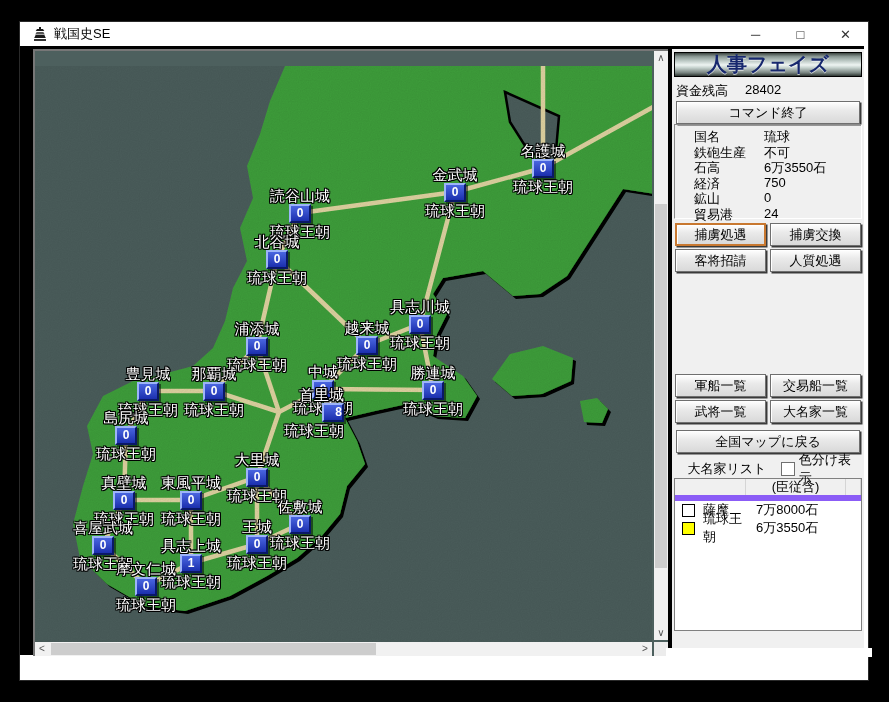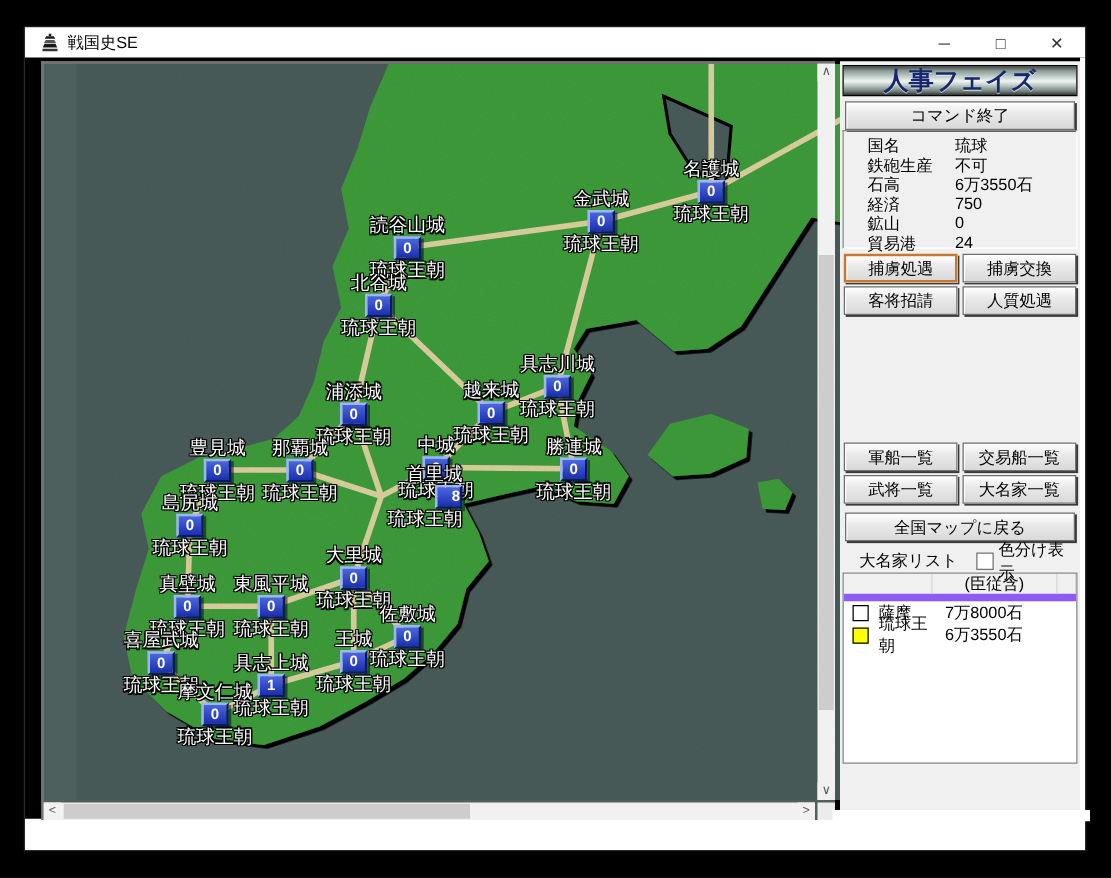--- a/index.html
+++ b/index.html
@@ -13,21 +13,21 @@
   .title-text{font-size:13px;color:#000;margin-left:6px;}
   .win-controls{position:absolute;right:0;top:0;height:24px;display:flex;align-items:center;}
   .win-btn{width:45px;height:24px;display:flex;align-items:center;justify-content:center;
            font-size:13px;color:#333;line-height:1;}
   .menubar{height:24px;background:#fff;display:flex;align-items:center;border-bottom:1px solid #9a9a9a;}
   .menu-item{font-size:13px;color:#000;padding:0 11px;height:100%;display:flex;align-items:center;}
   .client{position:relative;height:609px;background:#000;border-right:4px solid #fff;}
   
   #map-wrap{position:absolute;left:13px;top:3px;width:633px;height:605px;background:#4d605e;
             border-left:2px solid #777;border-top:2px solid #777;}
-  #map-view{position:absolute;left:0;top:0;width:617px;height:589px;overflow:hidden;margin-left:26px;}
+  #map-view{position:absolute;left:0;top:15px;width:617px;height:589px;overflow:hidden;}
   #map-svg{position:absolute;left:0;top:0;}
   .castle{position:absolute;width:130px;transform:translateX(-50%);text-align:center;line-height:1;}
   .castle-name{font-size:15px;color:#fff;white-space:nowrap;
     text-shadow:1px 0 #000,-1px 0 #000,0 1px #000,0 -1px #000,1px 1px #000,-1px -1px #000,1px -1px #000,-1px 1px #000;}
   .castle-count{display:inline-block;width:18px;height:15px;margin-top:1px;
     background:linear-gradient(180deg,#4a66e0,#1b2fae);
     border:2px solid;border-color:#9db4f8 #0a1866 #0a1866 #9db4f8;
     color:#fff;font-size:12px;font-weight:bold;line-height:15px;
     box-shadow:2px 2px 0 rgba(0,0,0,.5);}
   .castle-owner{font-size:15px;color:#fff;white-space:nowrap;margin-top:1px;
@@ -194,20 +194,24 @@
           <div class="sb-arrow" style="right:0;">&gt;</div>
         </div>
         <div class="scroll-corner"></div>
       </div>
 
       <div id="side-panel">
         <div class="phase-header">
           <span>人事フェイズ</span>
         </div>
 
+        <div class="funds-row">
+          <span class="funds-label">資金残高</span>
+          <span>28402</span>
+        </div>
 
         <div class="btn cmd-end">コマンド終了</div>
 
         <div class="info-box">
             <div class="info-row">
               <span class="info-label">国名</span>
               <span>琉球</span>
             </div>
             <div class="info-row">
               <span class="info-label">鉄砲生産</span>

